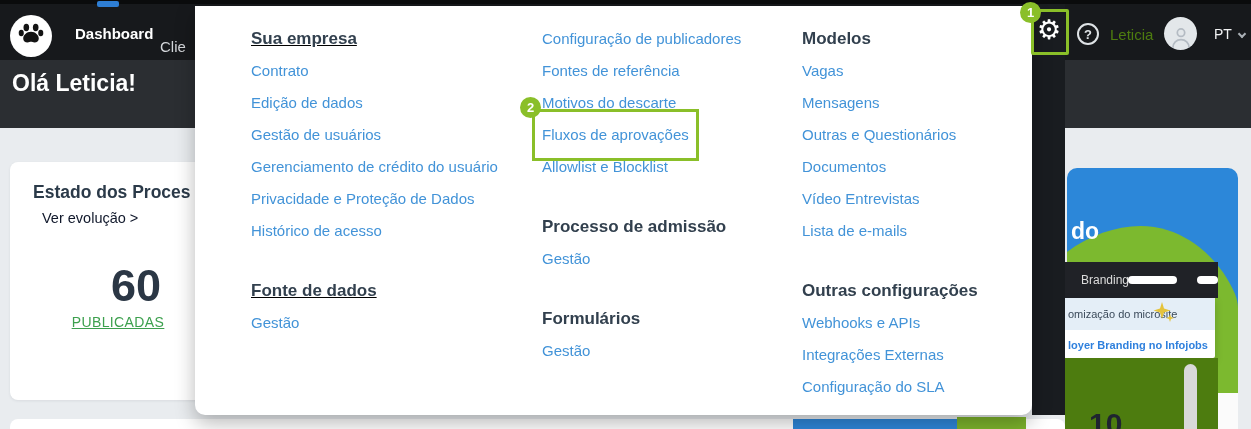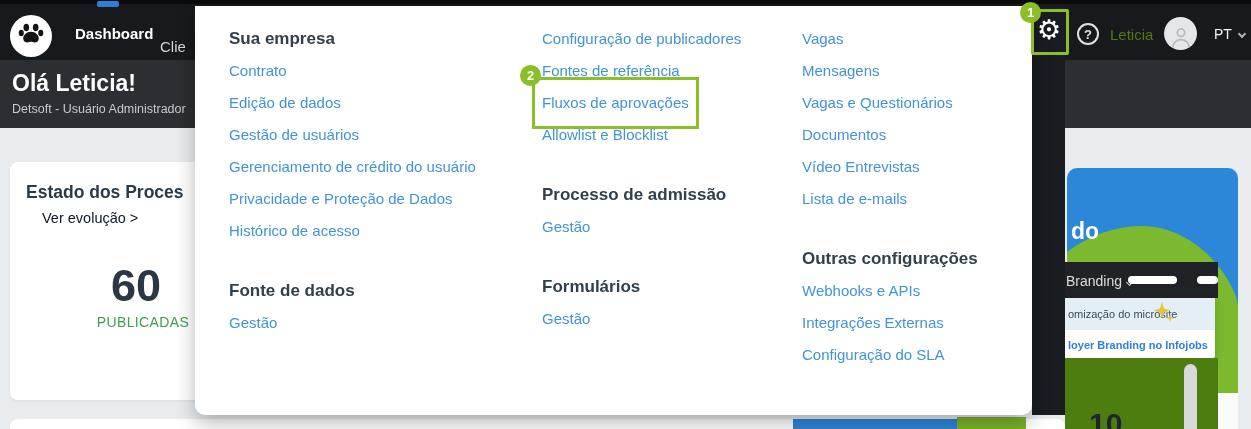--- a/index.html
+++ b/index.html
@@ -27,31 +27,31 @@
 
   
   .hero{position:absolute;left:0;top:60px;width:1251px;height:68px;background:#2b2e32;z-index:1;}
   .hero-greeting{position:absolute;left:12px;top:10px;font-size:23px;font-weight:600;color:#fff;}
   .hero-subtitle{position:absolute;left:12px;top:42px;font-size:12.5px;color:#c6c9cd;}
   .btn-upload{position:absolute;left:1063px;top:19px;width:34px;height:34px;background:#fff;border-radius:4px;color:#3a4046;font-size:13px;font-weight:bold;display:flex;align-items:center;justify-content:center;}
   .btn-create{position:absolute;left:1111px;top:19px;width:129px;height:34px;background:#1b7fd4;border-radius:4px;color:#fff;font-size:13.5px;font-weight:bold;display:flex;align-items:center;justify-content:center;gap:8px;letter-spacing:.2px;}
 
   
   .stats-card{position:absolute;left:10px;top:162px;width:250px;height:238px;background:#fff;border-radius:8px;box-shadow:0 1px 3px rgba(30,40,50,.08);z-index:1;}
-  .stats-title{position:absolute;left:16px;top:20px;font-size:17.5px;font-weight:bold;color:#2b3a49;white-space:nowrap;}
+  .stats-title{position:absolute;left:23px;top:20px;font-size:17.5px;font-weight:bold;color:#2b3a49;white-space:nowrap;}
   .stats-link{position:absolute;left:32px;top:48px;font-size:14.5px;color:#0f172a;text-decoration:none;}
   .stats-value{position:absolute;left:66px;top:98px;width:120px;text-align:center;font-size:45px;font-weight:bold;color:#2b3745;}
-  .stats-label{position:absolute;left:73px;top:152px;width:120px;text-align:center;font-size:14px;color:#3da04e;letter-spacing:.4px;}
+  .stats-label{position:absolute;left:48px;top:152px;width:120px;text-align:center;font-size:14px;color:#3da04e;letter-spacing:.4px;text-decoration:underline;}
 
   
   .promo-card{position:absolute;left:1067px;top:168px;width:171px;height:261px;background:#2c87d9;border-radius:10px 10px 0 0;overflow:hidden;z-index:1;}
   .promo-wave{position:absolute;left:0;top:0;width:171px;height:261px;}
   .promo-headline{position:absolute;left:4px;top:50px;font-size:23px;font-weight:bold;color:#fff;}
   .mini-nav{position:absolute;left:1065px;top:262px;width:153px;height:36px;background:#202227;z-index:2;}
-  .mini-nav-label{position:absolute;left:1px;top:11px;font-size:14px;color:#dcdcdc;white-space:nowrap;}
+  .mini-nav-label{position:absolute;left:16px;top:11px;font-size:12px;color:#dcdcdc;white-space:nowrap;}
   .mini-chev{display:inline-block;width:5px;height:5px;border-right:1.5px solid #cfcfcf;border-bottom:1.5px solid #cfcfcf;transform:rotate(45deg);margin-left:5px;margin-bottom:1px;}
   .pill{position:absolute;background:#fff;border-radius:4px;height:8px;}
   .pill1{left:63px;top:14px;width:49px;}
   .pill2{left:132px;top:14px;width:21px;}
   .mini-panel{position:absolute;left:1064px;top:298px;width:151px;height:60px;background:#fff;border-radius:2px;box-shadow:0 3px 8px rgba(0,0,0,.18);z-index:2;}
   .mini-row1{position:absolute;left:0;top:0;width:151px;height:32px;background:#e4eef7;}
   .mini-row1-text{position:absolute;left:4px;top:10px;font-size:11px;color:#3b4a5a;white-space:nowrap;}
   .mini-row2-text{position:absolute;left:4px;top:41px;font-size:11px;font-weight:bold;color:#2f80dd;white-space:nowrap;}
   .sparkles{position:absolute;left:88px;top:2px;}
   .mini-body{position:absolute;left:1065px;top:358px;width:153px;height:71px;background:#4d7c0f;z-index:2;}
@@ -60,21 +60,21 @@
 
   
   .bottom-card{position:absolute;left:10px;top:419px;width:1055px;height:10px;background:#fff;border-radius:8px 8px 0 0;z-index:1;}
   .bottom-bar-blue{position:absolute;left:793px;top:419px;width:164px;height:10px;background:#2e86d8;z-index:2;}
   .bottom-bar-green{position:absolute;left:957px;top:417px;width:69px;height:12px;background:#7db32c;z-index:2;}
 
   
   .dim-strip{position:absolute;left:1032px;top:0;width:33px;height:415px;background:#191c20;z-index:5;}
   .menu-panel{position:absolute;left:195px;top:6px;width:837px;height:409px;background:#fff;border-radius:0 0 10px 10px;box-shadow:0 8px 20px rgba(0,0,0,.28);z-index:6;}
   .menu-col{position:absolute;top:17px;}
-  .col0{left:34px;} .col1{left:347px;} .col2{left:607px;}
+  .col0{left:56px;text-decoration:underline;} .col1{left:347px;} .col2{left:607px;}
   .menu-heading{margin:28px 0 0 0;font-size:17px;font-weight:bold;color:#32404e;line-height:32px;}
   .menu-heading:first-child{margin-top:0;}
   .menu-row{line-height:32px;height:32px;}
   .menu-link{font-size:15px;color:#4293d8;text-decoration:none;position:relative;display:inline-block;}
   .menu-link.highlighted{outline:3px solid #8abf29;outline-offset:7px;}
   .badge2{position:absolute;left:-22px;top:-22px;z-index:2;}
 </style>
 </head>
 <body>
 
@@ -94,21 +94,20 @@
           <path d="M16 13.5c-4.8 0-8.3 3.7-8.3 7.3 0 2.6 2 4.2 4.6 4.2 1.5 0 2.6-.7 3.7-.7s2.2.7 3.7.7c2.6 0 4.6-1.6 4.6-4.2 0-3.6-3.5-7.3-8.3-7.3z"></path>
         </svg>
       </span>
     </div>
     <div class="nav-item active nav-dashboard">Dashboard</div>
     <div class="nav-item nav-clientes">Clie</div>
   </div>
 
   <div class="hero">
     <div class="hero-greeting">Olá Leticia!</div>
-    <div class="hero-subtitle">Detsoft - Usuário Administrador</div>
   </div>
   <div class="btn-upload">AD</div>
   <div class="btn-create">
     <span style="display:flex;">
       <svg width="15" height="16" viewBox="0 0 16 17" fill="none" stroke="#fff" stroke-width="1.5">
         <path d="M3 1.5h7l3 3v11H3z"></path>
           <path d="M8 8.5v4M6 10.5h4"></path>
       </svg>
     </span>
     <span>CRIAR VAGA</span>
@@ -166,31 +165,33 @@
           <div class="menu-row"><a class="menu-link">Gestão de usuários</a></div>
           <div class="menu-row"><a class="menu-link">Gerenciamento de crédito do usuário</a></div>
           <div class="menu-row"><a class="menu-link">Privacidade e Proteção de Dados</a></div>
           <div class="menu-row"><a class="menu-link">Histórico de acesso</a></div>
           <h3 class="menu-heading">Fonte de dados</h3>
           <div class="menu-row"><a class="menu-link">Gestão</a></div>
         </div>
         <div class="menu-col col1">
           <div class="menu-row"><a class="menu-link">Configuração de publicadores</a></div>
           <div class="menu-row"><a class="menu-link">Fontes de referência</a></div>
+          <div class="menu-row"><a class="menu-link">Motivos do descarte</a></div>
           <div class="menu-row"><a class="menu-link highlighted">Fluxos de aprovações<span class="badge badge2">2</span></a></div>
           <div class="menu-row"><a class="menu-link">Allowlist e Blocklist</a></div>
           <h3 class="menu-heading">Processo de admissão</h3>
           <div class="menu-row"><a class="menu-link">Gestão</a></div>
           <h3 class="menu-heading">Formulários</h3>
           <div class="menu-row"><a class="menu-link">Gestão</a></div>
         </div>
         <div class="menu-col col2">
+          <h3 class="menu-heading">Modelos</h3>
           <div class="menu-row"><a class="menu-link">Vagas</a></div>
           <div class="menu-row"><a class="menu-link">Mensagens</a></div>
-          <div class="menu-row"><a class="menu-link">Vagas e Questionários</a></div>
+          <div class="menu-row"><a class="menu-link">Outras e Questionários</a></div>
           <div class="menu-row"><a class="menu-link">Documentos</a></div>
           <div class="menu-row"><a class="menu-link">Vídeo Entrevistas</a></div>
           <div class="menu-row"><a class="menu-link">Lista de e-mails</a></div>
           <h3 class="menu-heading">Outras configurações</h3>
           <div class="menu-row"><a class="menu-link">Webhooks e APIs</a></div>
           <div class="menu-row"><a class="menu-link">Integrações Externas</a></div>
           <div class="menu-row"><a class="menu-link">Configuração do SLA</a></div>
         </div>
       </div>
   </div>

